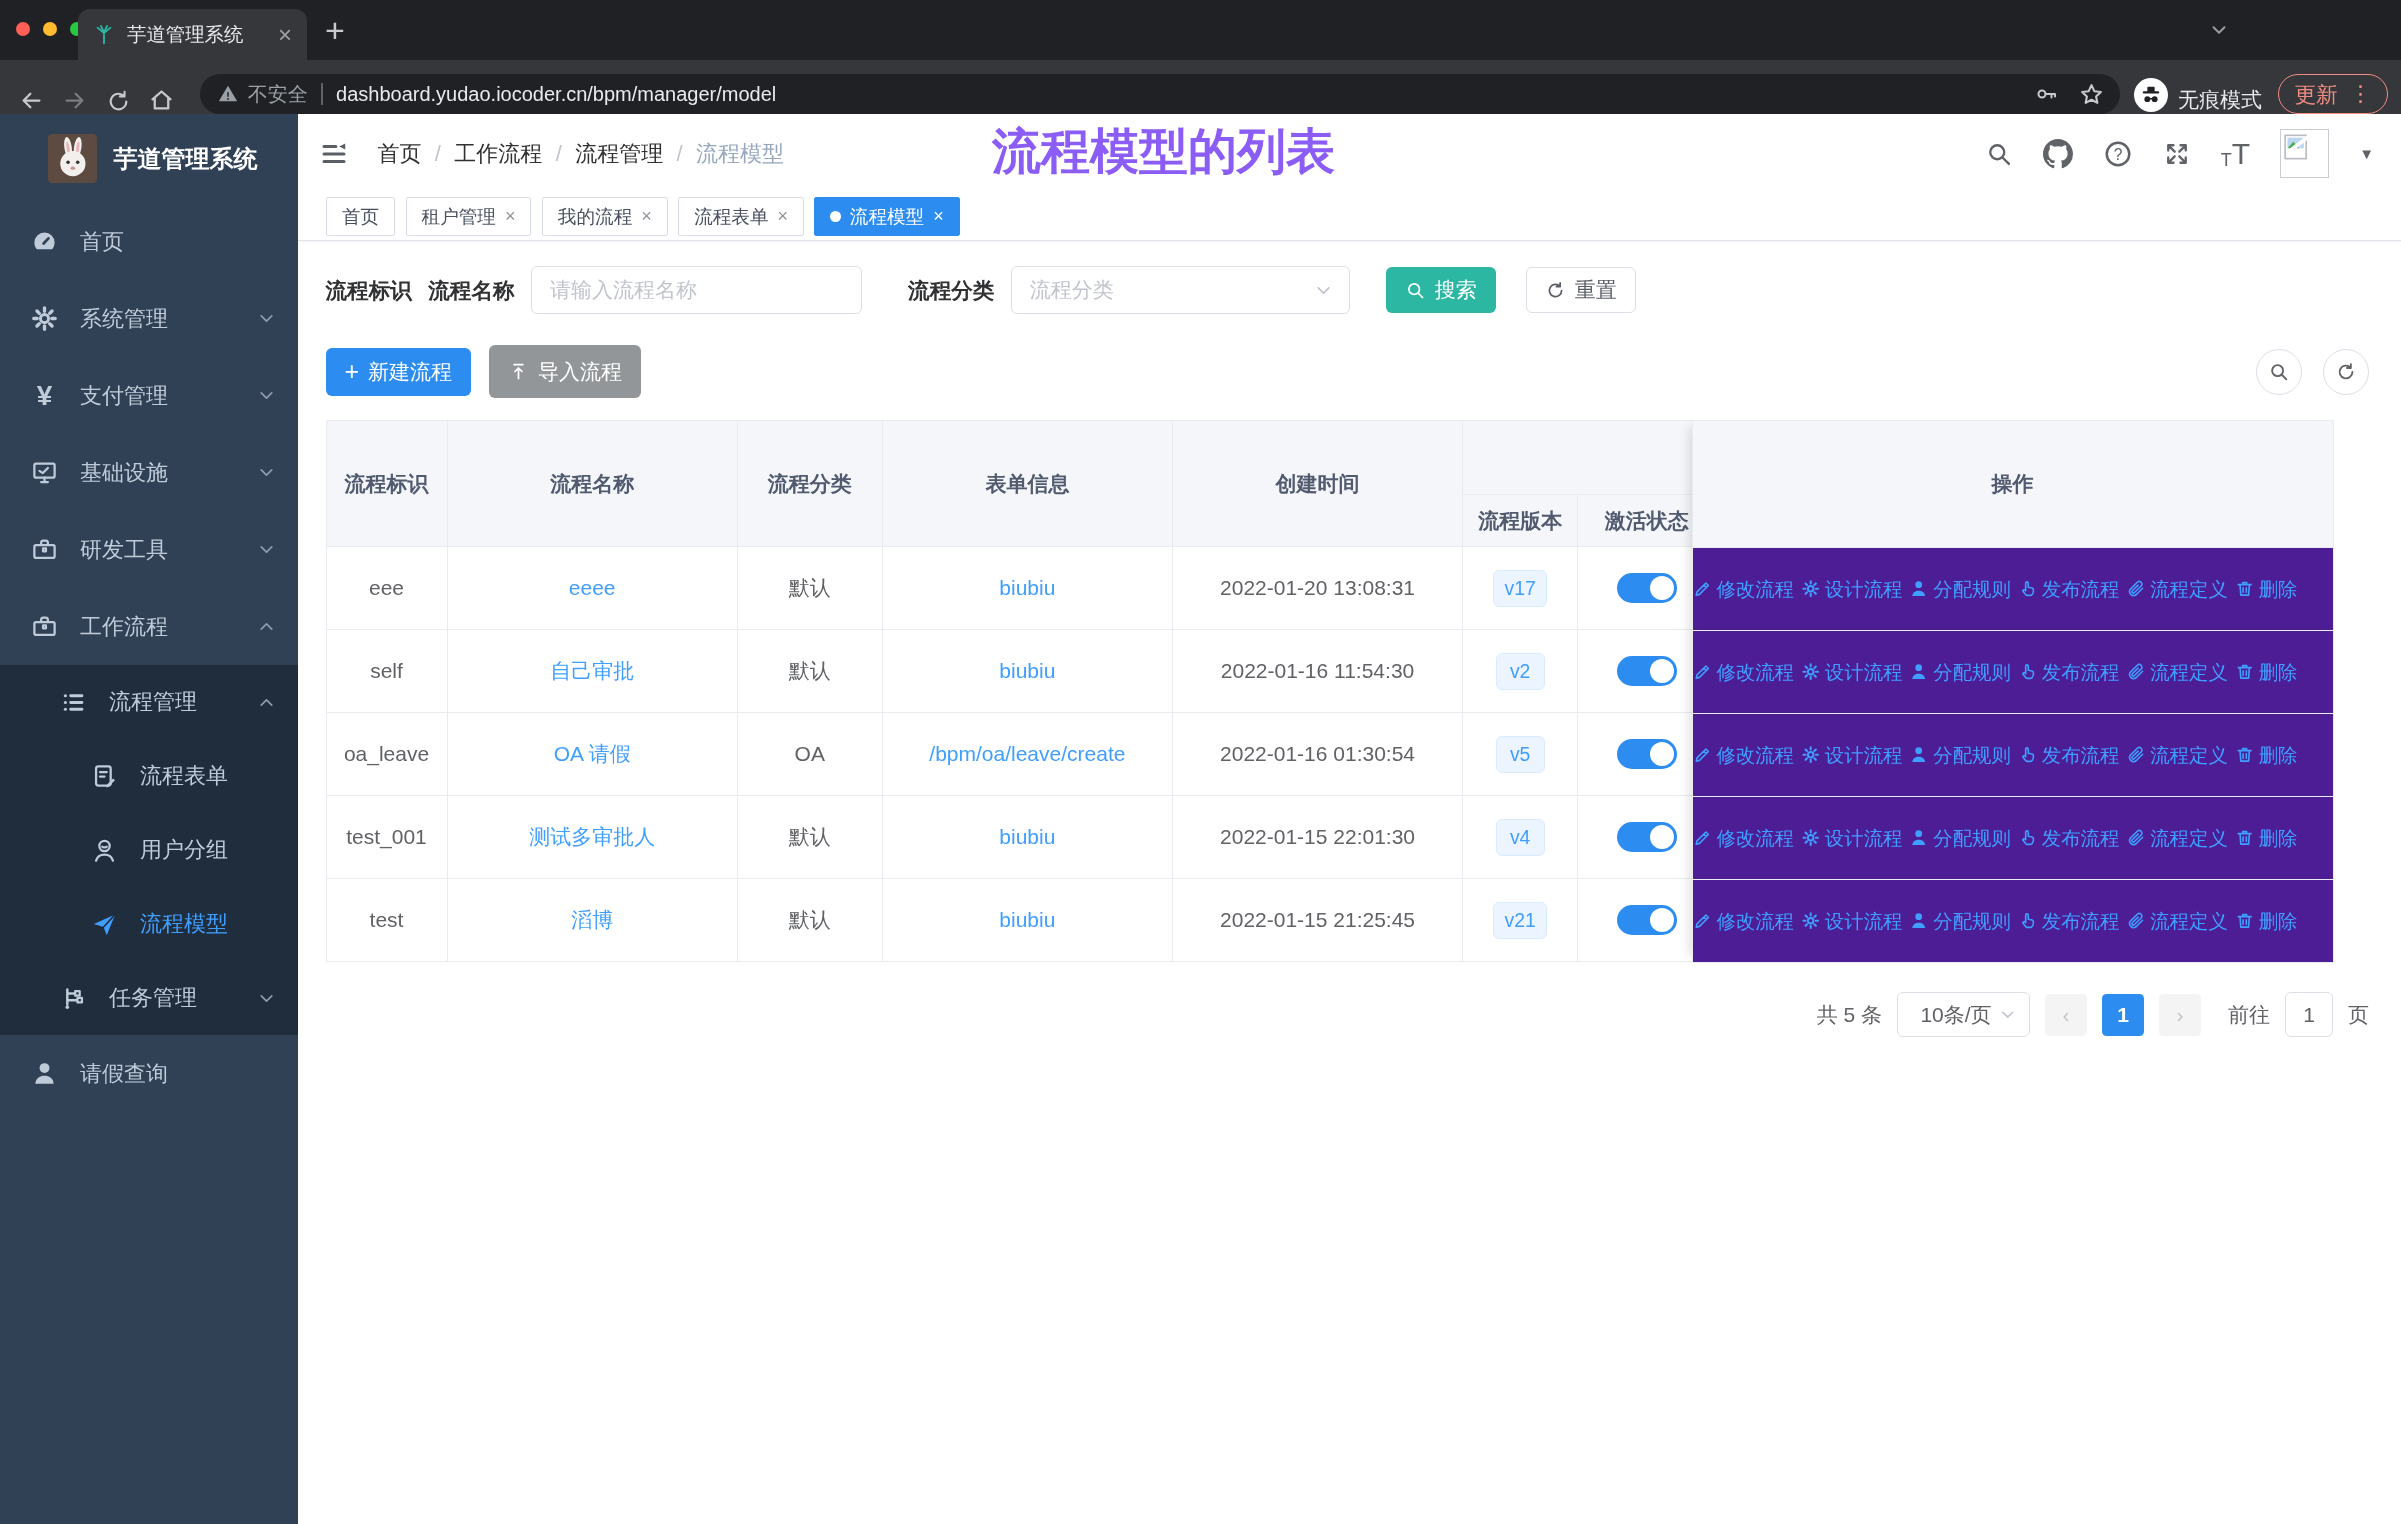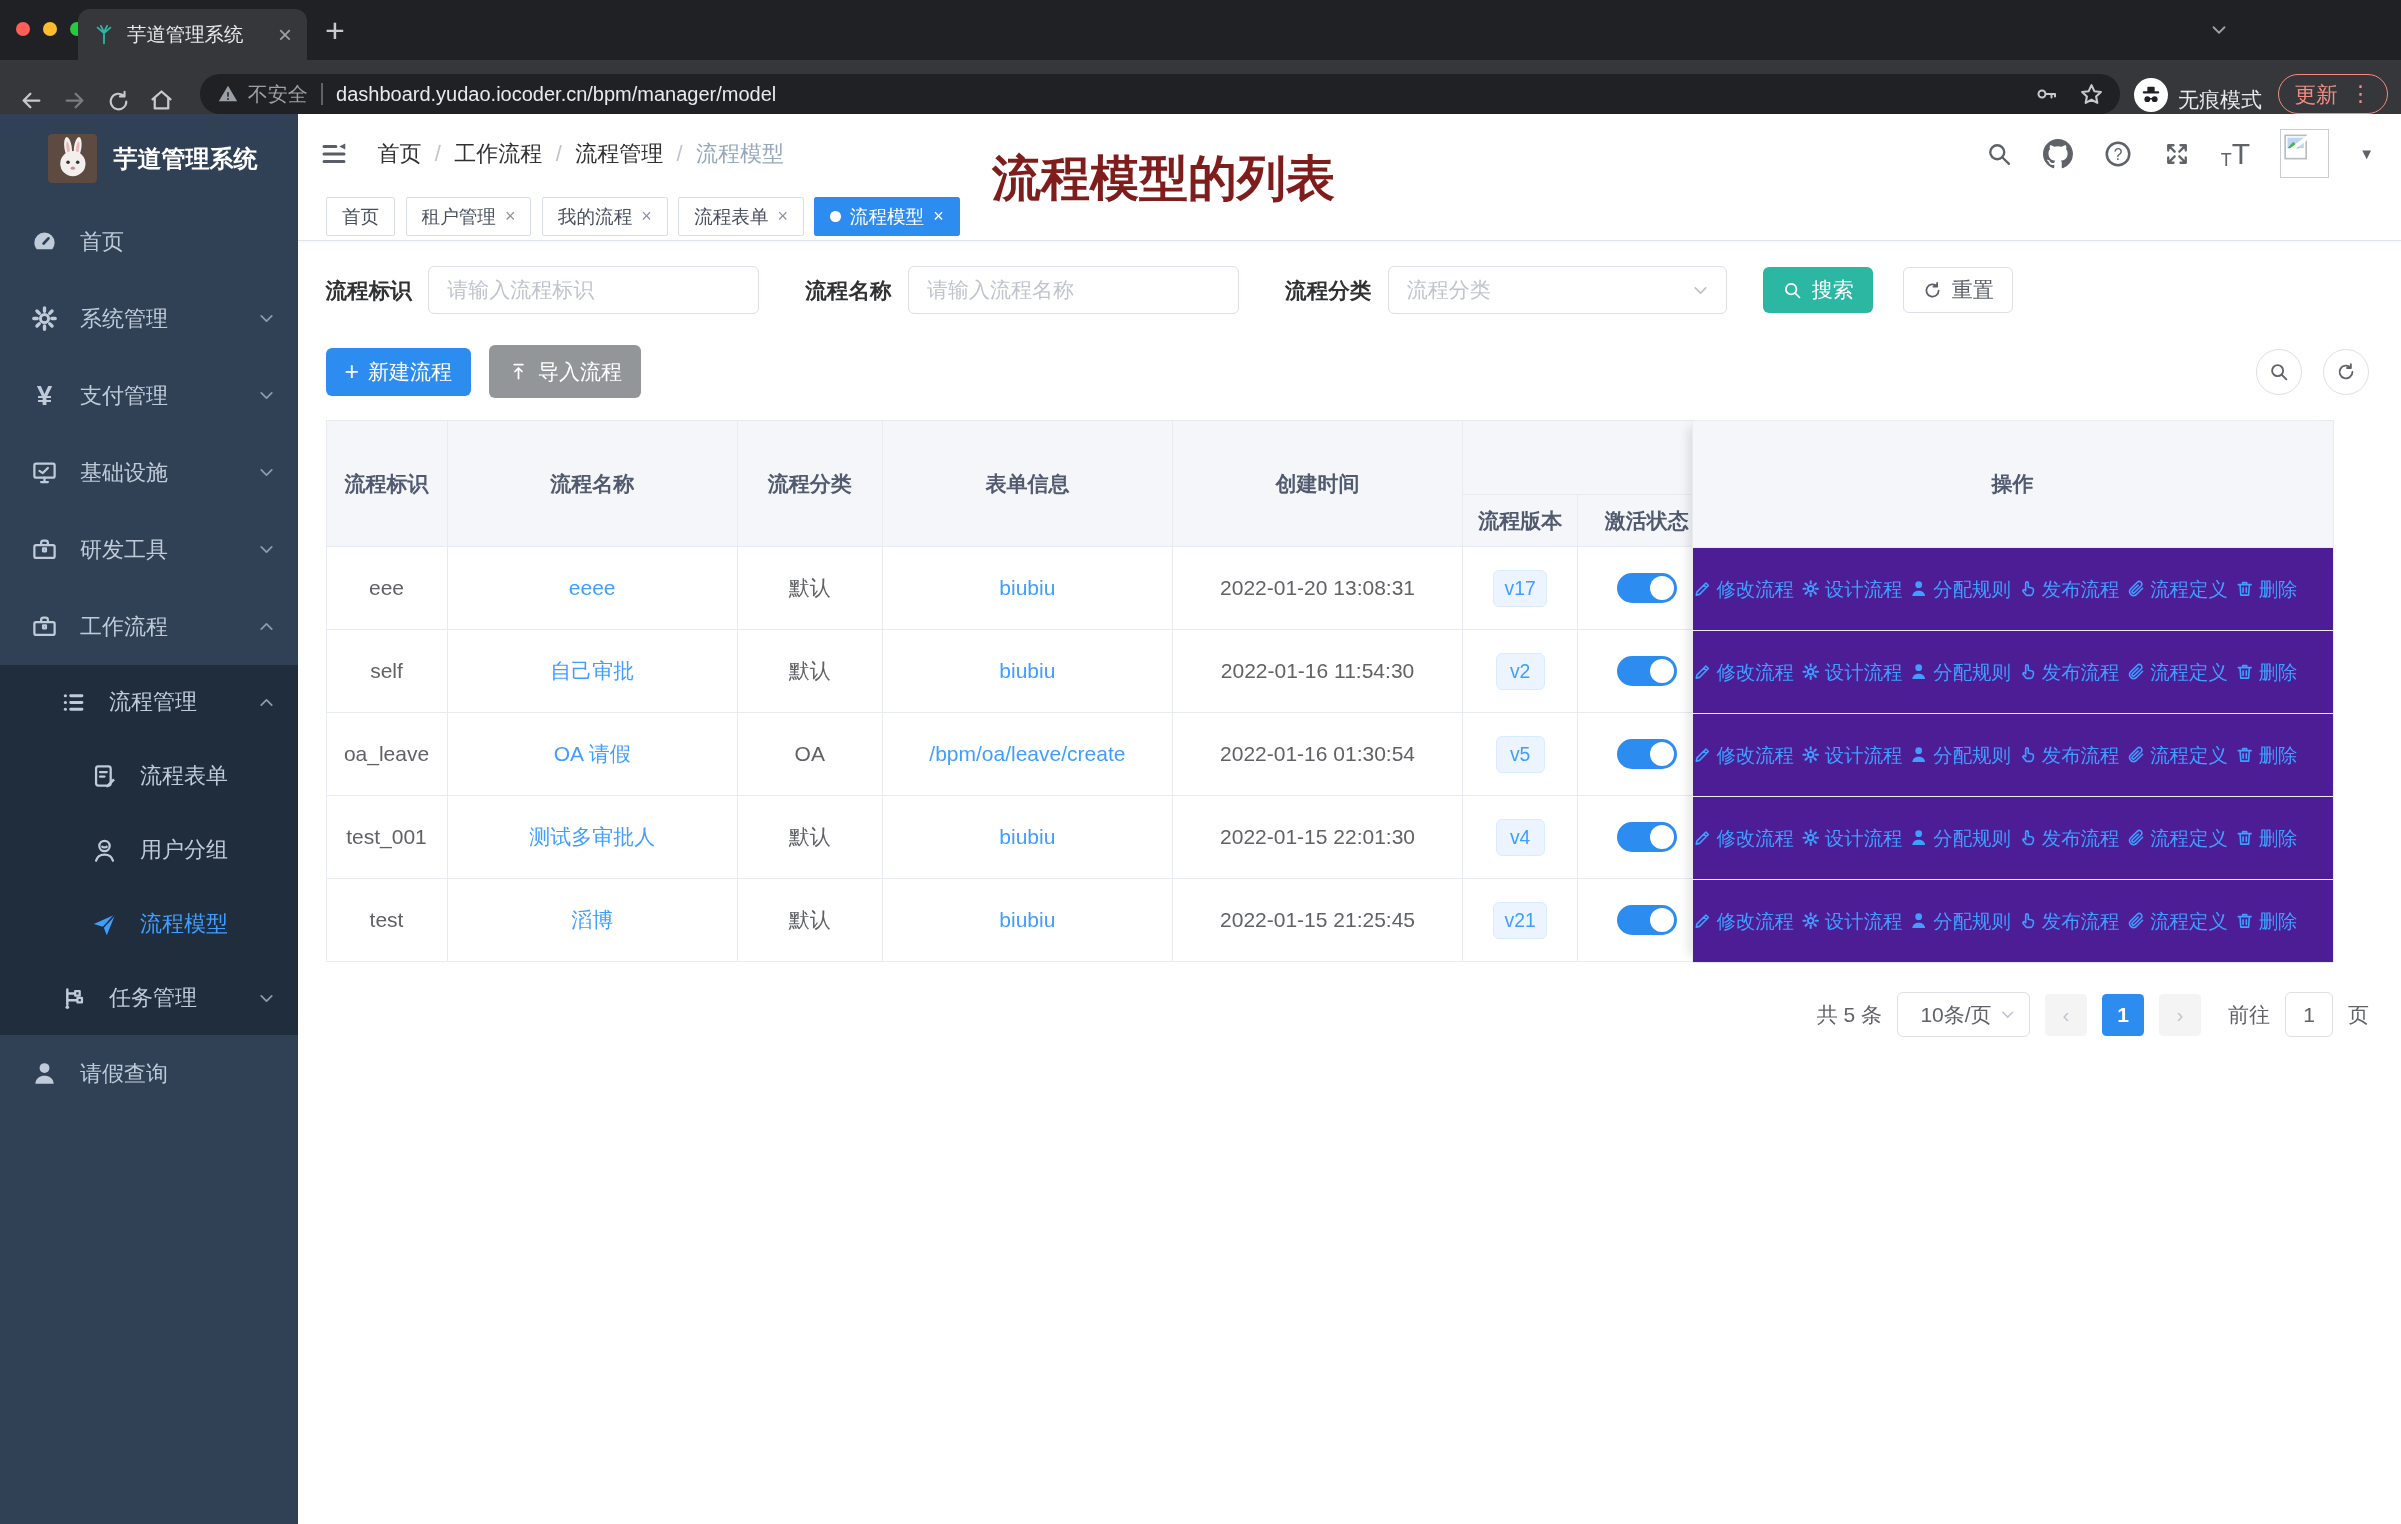--- a/index.html
+++ b/index.html
@@ -52,21 +52,21 @@
   .mi .ic { width:27px; height:27px; flex-shrink:0; }
 
   .main { flex:1; display:flex; flex-direction:column; background:#fff; overflow:hidden; }
 
   
   .navbar { height:79px; display:flex; align-items:center; padding:0 27px 0 12px; position:relative; }
   .hamburger { width:48px; display:flex; justify-content:center; color:#5a5e66; }
   .crumbs { display:flex; align-items:center; font-size:22px; color:#303133; margin-left:19.4px; }
   .crumb-sep { color:#c0c4cc; margin:0 13.4px; }
   .crumbs .last { color:#97a8be; }
-  .annotation { position:absolute; left:694px; top:4.5px; font-size:49px; font-weight:700; color:#7f1d1d; white-space:nowrap;margin-top:27px; }
+  .annotation { position:absolute; left:694px; top:4.5px; font-size:49px; font-weight:700; color:#8b5cf6; white-space:nowrap; }
   .nav-right { margin-left:auto; display:flex; align-items:center; gap:30px; color:#5f6368; }
   .avatar-box { width:49px; height:49px; background:#fff; border:1.5px solid #c9cdd2; position:relative; }
   .bimg { position:absolute; left:3px; top:3px; }
   .caret { font-size:15px; color:#5f6368; }
   .ttwrap { display:flex; align-items:flex-end; font-weight:500; color:#5f6368; line-height:1; }
   .tts { font-size:18px; } .ttl { font-size:30px; }
 
   
   .tagsbar { height:48px; display:flex; align-items:center; gap:10.4px; padding-left:28px;
     border-bottom:0.7px solid #dfe4ea; box-shadow:0 1.5px 3px rgba(0,0,0,.04); }
@@ -435,21 +435,20 @@
         <span class="dot"></span>
         <span>流程模型</span>
         <span class="x">×</span>
       </span>
     </div>
 
     <div class="content">
 
       <div class="filters">
         <span class="flabel">流程标识</span>
-        <input class="finput" placeholder="请输入流程标识" style="">
         <span class="flabel">流程名称</span>
         <input class="finput" placeholder="请输入流程名称" style="">
         <span class="flabel">流程分类</span>
         <span class="fselect">
           <span class="ph">流程分类</span>
           <svg class="i" width="21" height="21" viewBox="0 0 24 24" style="color:#c0c4cc">
               <path d="M6 9l6 6 6-6"></path>
             </svg>
         </span>
         <span class="btn teal">

